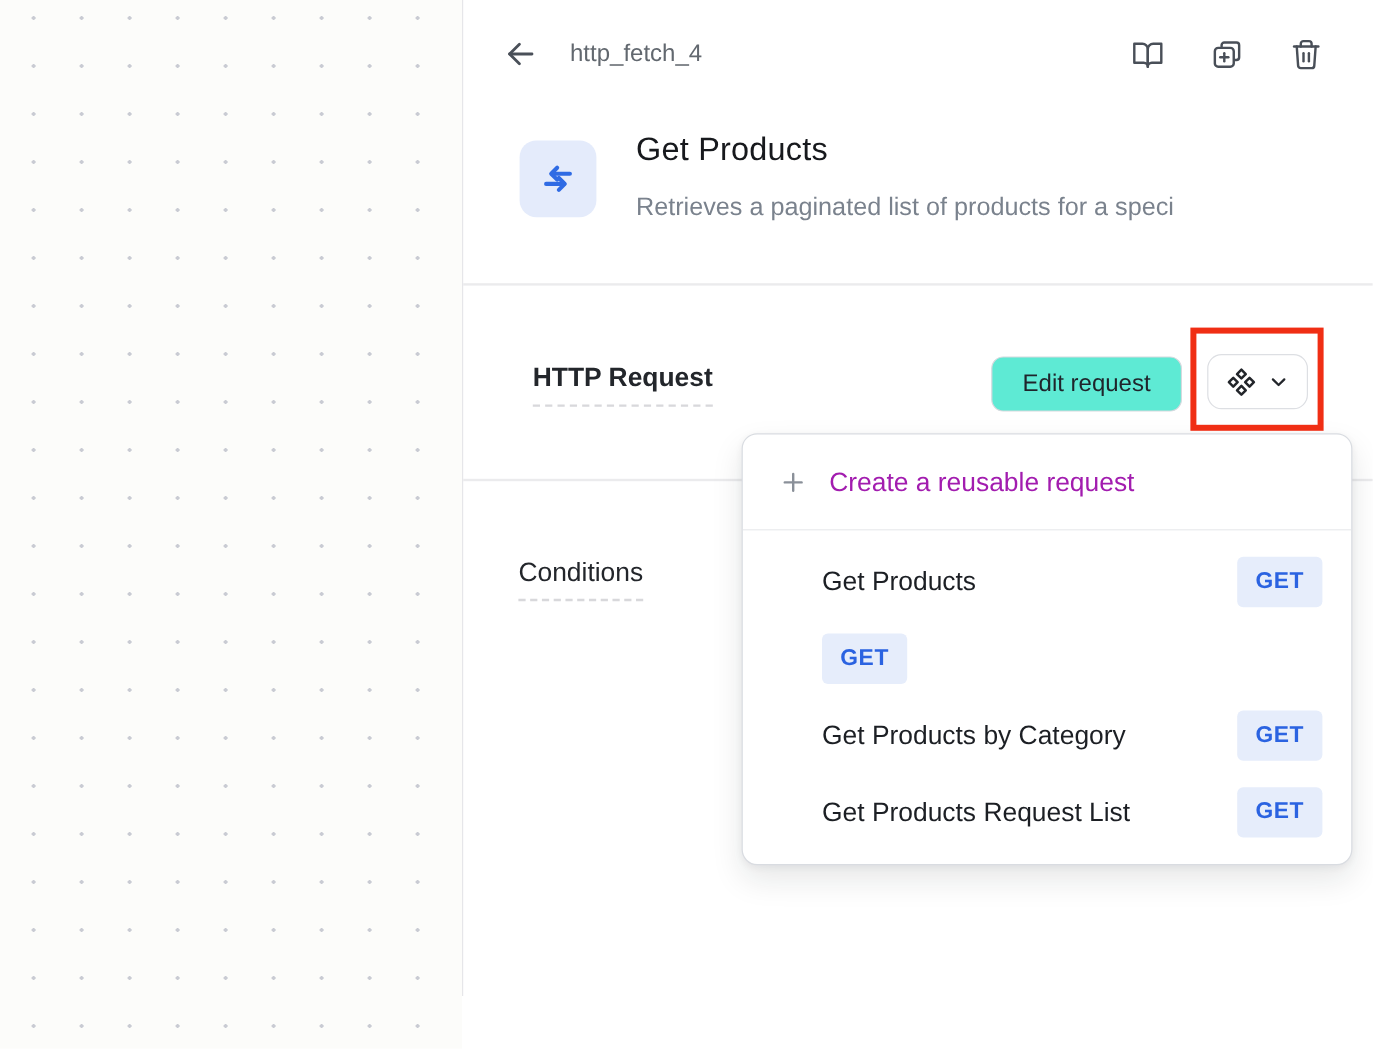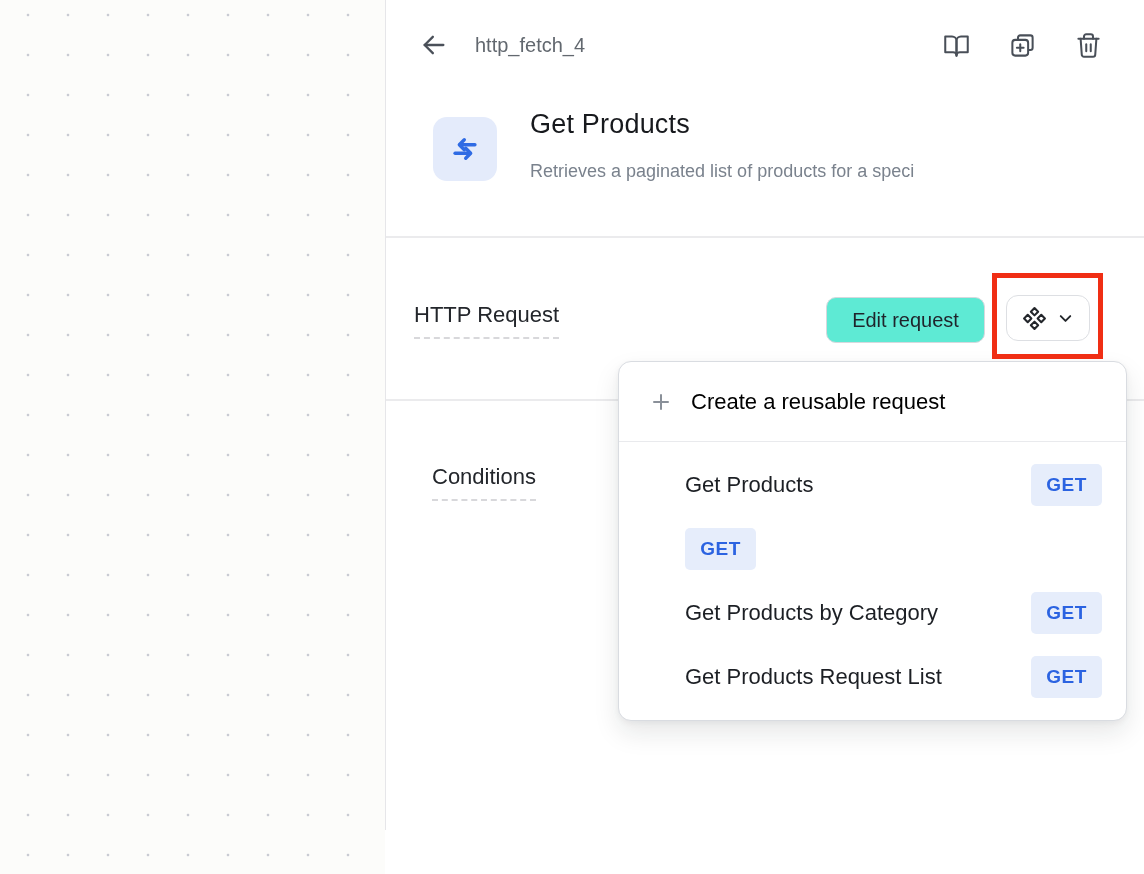--- a/index.html
+++ b/index.html
@@ -24,28 +24,28 @@
   
   .topbar { position: absolute; left: 0; top: 0; width: 100%; height: 90px; display: flex; align-items: center; padding: 0 42px 0 33px; }
   .back-btn { width: 30px; height: 30px; display: flex; align-items: center; justify-content: center; cursor: pointer; color: #4A5059; }
   .node-id { margin-left: 26px; font-size: 20px; color: #62686F; flex: 1 1 auto; }
   .topbar-actions { display: flex; align-items: center; gap: 38px; color: #494F58; }
   .icon-btn { width: 28px; height: 28px; display: flex; align-items: center; justify-content: center; cursor: pointer; }
 
   
   .node-icon { position: absolute; left: 47px; top: 117px; width: 64px; height: 64px; border-radius: 14px; background: #E4EBFB; display: flex; align-items: center; justify-content: center; color: #2F6BE4; }
   .node-title { position: absolute; left: 144px; top: 109px; font-size: 27px; font-weight: 500; color: #17191D; letter-spacing: 0.2px; }
-  .node-desc { position: absolute; left: 144px; top: 161px; font-size: 18px; color: #7A828D; white-space: nowrap; }
+  .node-desc { position: absolute; left: 144px; top: 161px; font-size: 21px; color: #7A828D; white-space: nowrap; }
 
   .divider { position: absolute; left: 0; width: 100%; height: 0; border-top: 2px solid #EBEBED; }
   .divider-1 { top: 236px; }
   .divider-2 { top: 399px; }
 
   .section-label { position: absolute; font-size: 22px; font-weight: 500; color: #23262B; padding-bottom: 9px; border-bottom: 2px dashed #D8D8DB; }
-  .label-http { left: 28px; top: 302px; }
+  .label-http { left: 58px; top: 302px; font-weight: bold; }
   .label-conditions { left: 46px; top: 464px; }
 
   .edit-btn {
     position: absolute; left: 440px; top: 297px; width: 159px; height: 46px;
     background: #5eead4; border: 1px solid #D6D9DE; border-radius: 10px;
     font-size: 20px; font-weight: 500; color: #1F242B; display: flex; align-items: center; justify-content: center;
     cursor: pointer; font-family: inherit;
   }
   .lib-btn {
     position: absolute; left: 620px; top: 295px; width: 84px; height: 46px;
@@ -60,21 +60,21 @@
 
   
   .dropdown {
     position: absolute; left: 232px; top: 361px; width: 509px; z-index: 4;
     background: #fff; border: 1px solid #D9DCE1; border-radius: 13px;
     box-shadow: 0 12px 26px rgba(22, 25, 34, 0.10), 0 2px 6px rgba(22, 25, 34, 0.05);
     overflow: hidden;
   }
   .dd-create { height: 79px; display: flex; align-items: center; padding-left: 30px; gap: 18px; cursor: pointer; }
   .dd-create .plus { color: #8A9099; display: flex; }
-  .dd-create-label { font-size: 22px; color: #000000; }
+  .dd-create-label { font-size: 22px; color: #a21caf; }
   .dd-sep { height: 0; border-top: 1px solid #E9EAED; }
   .dd-list { padding: 11px 0; }
   .dd-item { height: 64px; display: flex; align-items: center; justify-content: space-between; padding: 0 24px 0 66px; cursor: pointer; }
   .dd-item-label { font-size: 22px; color: #1C1F24; }
   .method-badge {
     min-width: 71px; height: 42px; border-radius: 5px; background: #E6EDFB; color: #2B63E1;
     font-size: 19px; font-weight: 600; letter-spacing: 0.5px;
     display: flex; align-items: center; justify-content: center; padding: 0 10px;
   }
   svg { display: block; }

